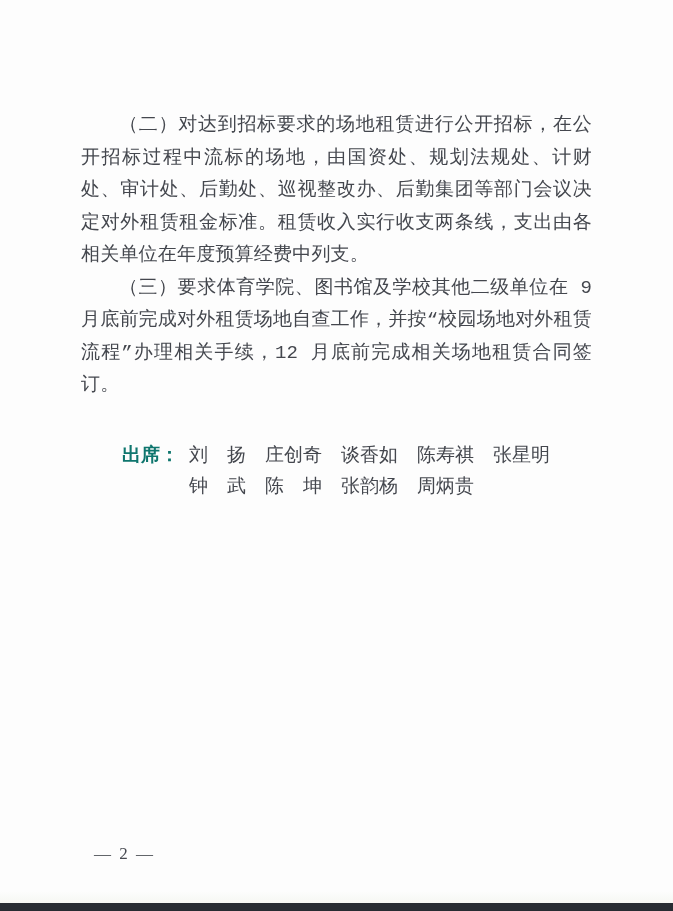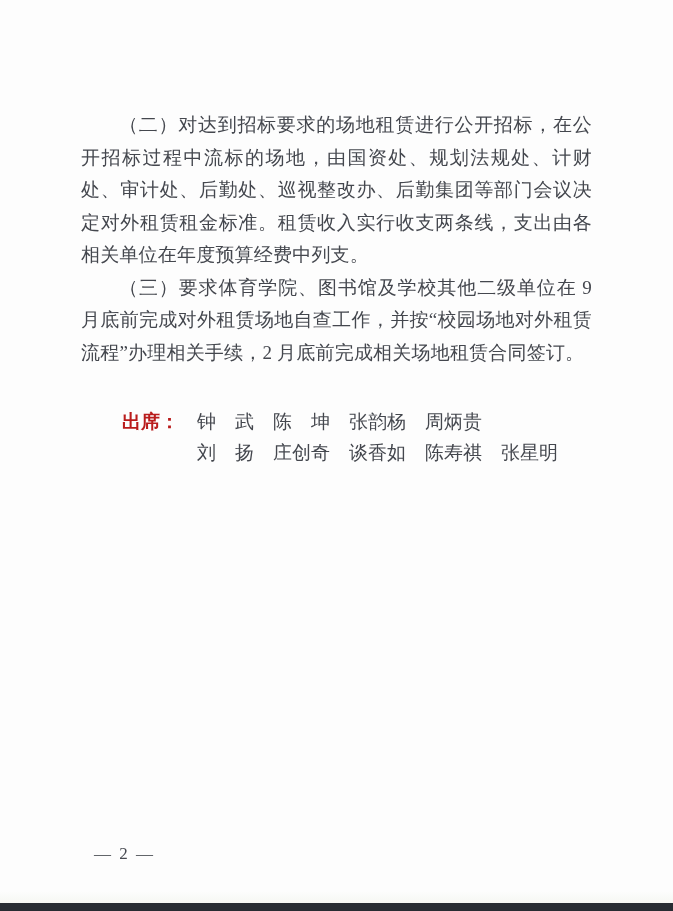--- a/index.html
+++ b/index.html
@@ -22,41 +22,41 @@
     width: 511px;
   }
   .body-text p {
     margin: 0;
     text-indent: 2em;
     font-size: 19px;
     line-height: 32.5px;
     letter-spacing: 0.2px;
     color: #44474e;
     text-align: justify;
-    font-family: Liberation Serif, serif;
+    font-family: Liberation Mono, monospace;
   }
   .attendance {
     margin-top: 37px;
     padding-left: 41px;
     font-size: 19px;
     line-height: 31px;
     color: #44474e;
   }
   .att-row {
     display: flex;
     align-items: flex-start;
     margin-top: 1px;
   }
   .att-label {
     font-family: "Liberation Sans", "DejaVu Sans", sans-serif;
     font-weight: 700;
-    color: #b91c1c;
+    color: #0f766e;
     white-space: nowrap;
     flex: 0 0 auto;
-    margin-right: 18px;
+    margin-right: 10px;
   }
   .att-names {
     font-family: "Liberation Serif", "DejaVu Serif", serif;
     color: #44474e;
   }
   .att-names div {
     white-space: pre-wrap;
   }
   .page-number {
     position: absolute;
@@ -86,30 +86,30 @@
 </style>
 </head>
 <body>
 
 <div class="page">
 
   <div class="content">
 
     <div class="body-text">
       <p>（二）对达到招标要求的场地租赁进行公开招标，在公开招标过程中流标的场地，由国资处、规划法规处、计财处、审计处、后勤处、巡视整改办、后勤集团等部门会议决定对外租赁租金标准。租赁收入实行收支两条线，支出由各相关单位在年度预算经费中列支。</p>
-      <p>（三）要求体育学院、图书馆及学校其他二级单位在 9 月底前完成对外租赁场地自查工作，并按“校园场地对外租赁流程”办理相关手续，2 月底前完成相关场地租赁合同签订。</p>
+      <p>（三）要求体育学院、图书馆及学校其他二级单位在 9 月底前完成对外租赁场地自查工作，并按“校园场地对外租赁流程”办理相关手续，12 月底前完成相关场地租赁合同签订。</p>
     </div>
 
     <div class="attendance">
 
       <div class="att-row">
         <span class="att-label">出席：</span>
         <div class="att-names">
+          <div>刘　扬　庄创奇　谈香如　陈寿祺　张星明</div>
           <div>钟　武　陈　坤　张韵杨　周炳贵</div>
-          <div>刘　扬　庄创奇　谈香如　陈寿祺　张星明</div>
         </div>
       </div>
 
 
 
     </div>
 
   </div>
 
   <div class="page-number">— 2 —</div>

